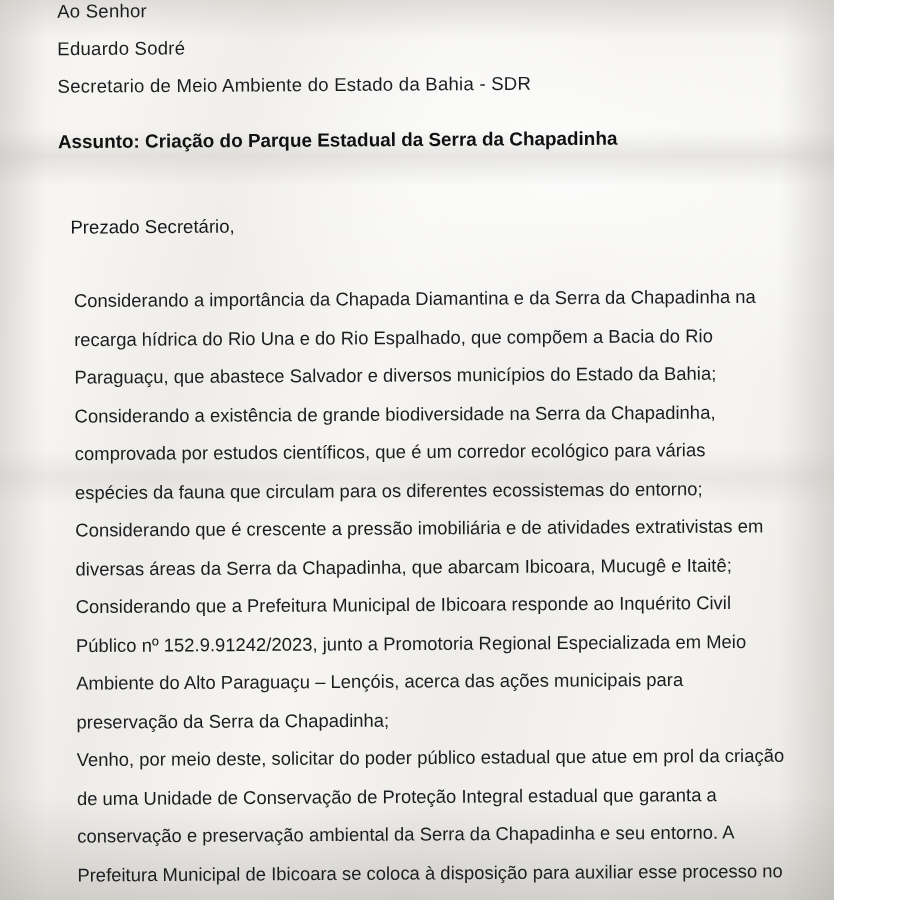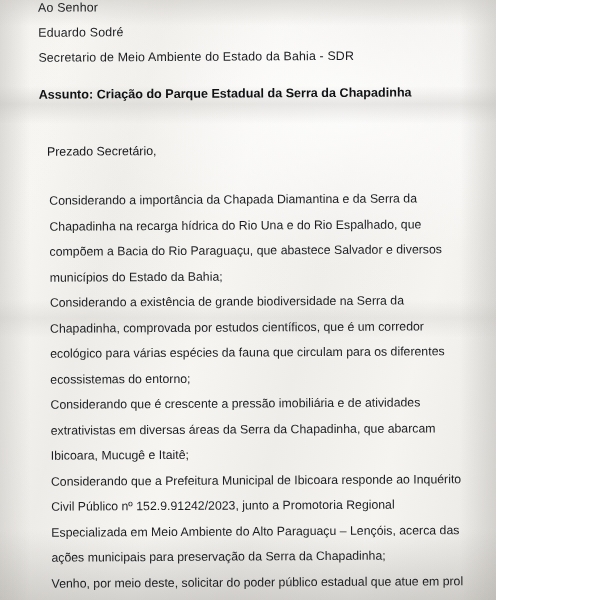--- a/index.html
+++ b/index.html
@@ -10,21 +10,21 @@
     width: 600px;
     height: 600px;
     overflow: hidden;
     background: #ffffff;
     font-family: "Liberation Sans", sans-serif;
   }
 
   
   #page {
     position: relative;
-    width: 496px;
+    width: 556px;
     height: 600px;
     background:
       radial-gradient(ellipse 420px 260px at 70% 18%, rgba(255,255,255,0.85) 0%, rgba(244,243,240,0.25) 60%, rgba(233,231,227,0) 100%),
       linear-gradient(105deg, #f2f1ee 0%, #f7f6f3 12%, #eeece8 26%, #f6f5f2 44%, #efedea 60%, #f5f4f1 78%, #e9e7e3 100%);
     overflow: hidden;
   }
   
   #page::before {
     content: "";
     position: absolute;

